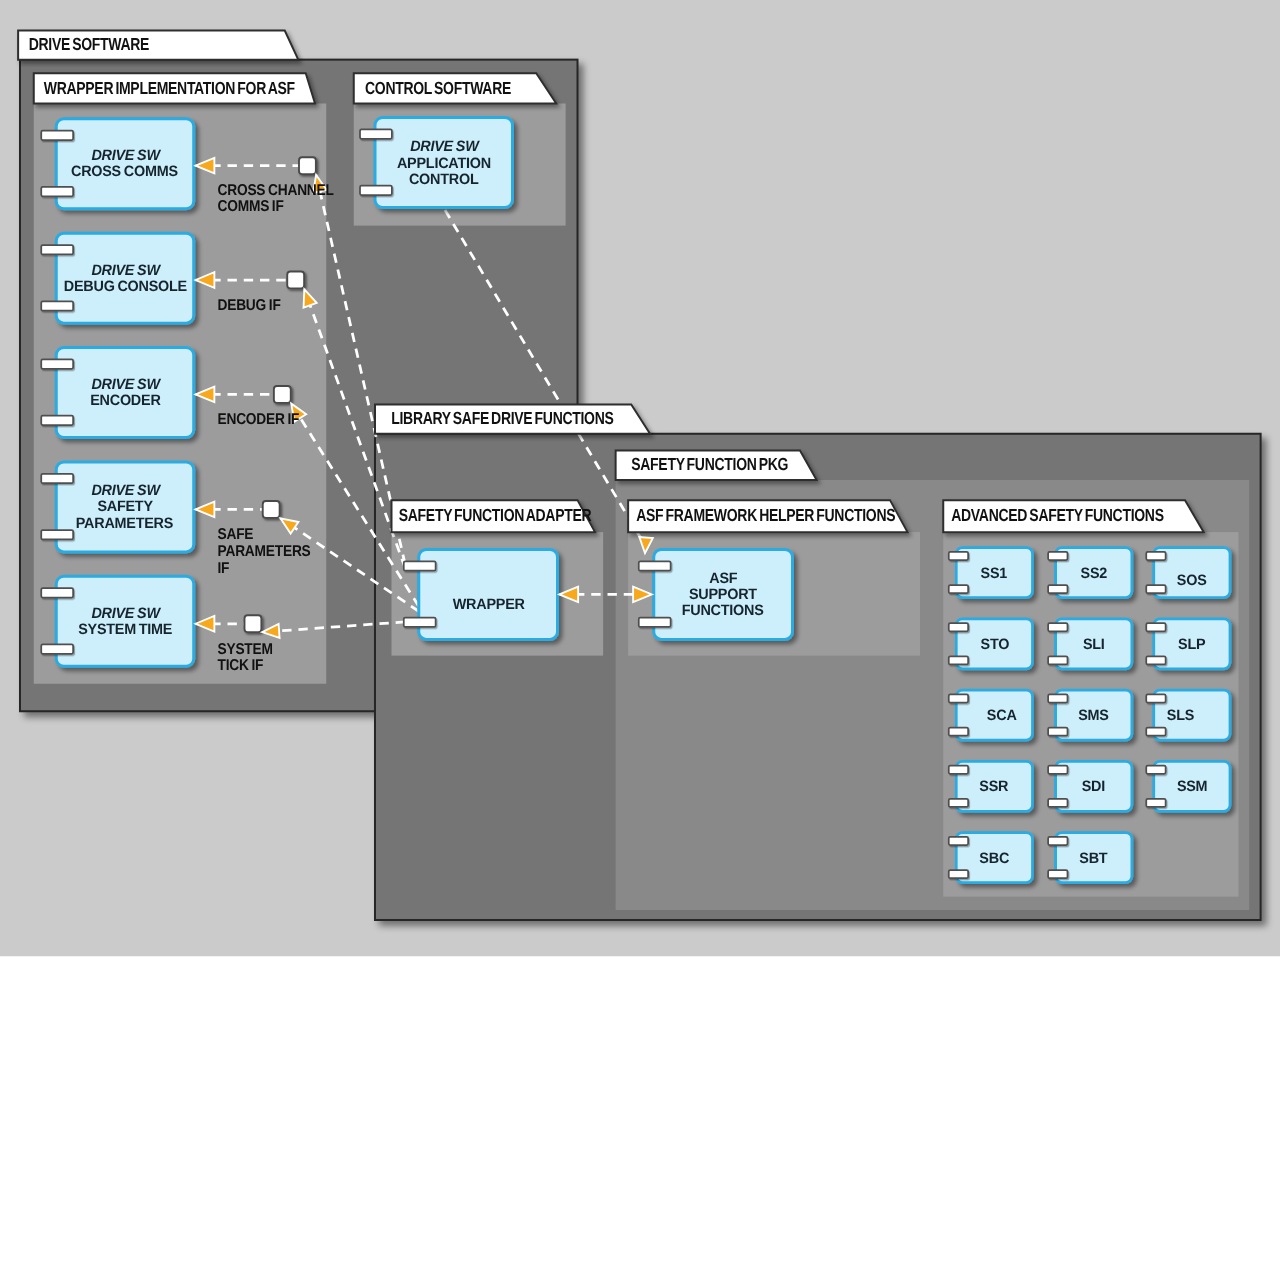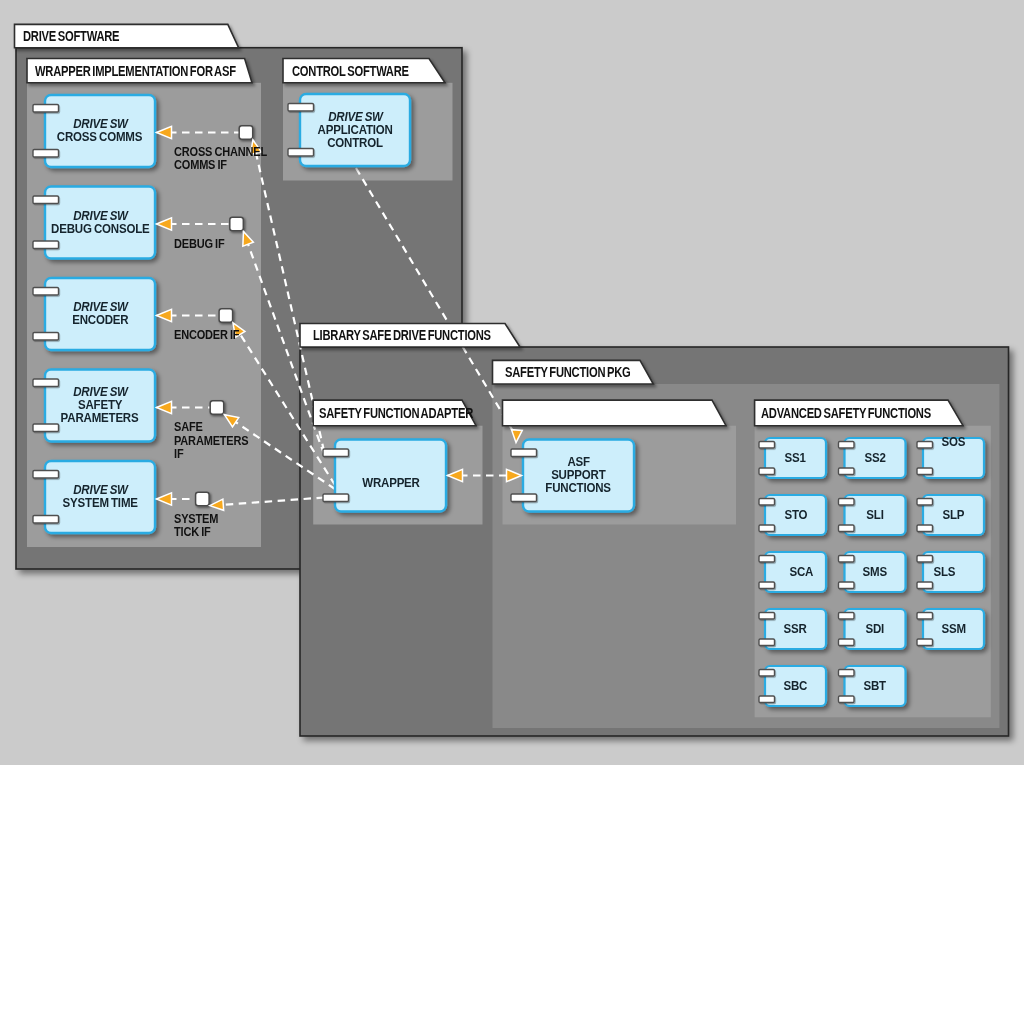--- a/index.html
+++ b/index.html
@@ -155,20 +155,21 @@
 <path d="M0,0 L15,-6.2 L15,6.2 Z" transform="translate(447.5,475.5) rotate(0)" fill="#f7a81d" stroke="#ffffff" stroke-width="1.5" stroke-linejoin="miter"></path>
 <path d="M0,0 L15,-6.2 L15,6.2 Z" transform="translate(521.5,475.5) rotate(-180)" fill="#f7a81d" stroke="#ffffff" stroke-width="1.5" stroke-linejoin="miter"></path>
 <path d="M0,0 L12.5,-5.4 L12.5,5.4 Z" transform="translate(516,442.5) rotate(-86)" fill="#f7a81d" stroke="#ffffff" stroke-width="1.5" stroke-linejoin="miter"></path>
 </svg>
 <div class="tablbl" style="left:22.5px;top:36px"><span class="sq">DRIVE SOFTWARE</span></div>
 <div class="tablbl" style="left:35px;top:70.7px"><span class="sq">WRAPPER IMPLEMENTATION FOR ASF</span></div>
 <div class="tablbl" style="left:291.5px;top:70.7px"><span class="sq">CONTROL SOFTWARE</span></div>
 <div class="tablbl" style="left:312.5px;top:335.2px"><span class="sq">LIBRARY SAFE DRIVE FUNCTIONS</span></div>
 <div class="tablbl" style="left:504.5px;top:372.2px"><span class="sq">SAFETY FUNCTION PKG</span></div>
 <div class="tablbl" style="left:318.5px;top:412.9px"><span class="sq">SAFETY FUNCTION ADAPTER</span></div>
+<div class="tablbl" style="left:509px;top:412.9px"><span class="sq">ASF FRAMEWORK HELPER FUNCTIONS</span></div>
 <div class="tablbl" style="left:760.5px;top:412.9px"><span class="sq">ADVANCED SAFETY FUNCTIONS</span></div>
 <div class="complbl" style="left:45px;top:95px;width:110px;height:72px">
       <span class="cl it">DRIVE SW</span>
       <span class="cl">CROSS COMMS</span>
     </div>
 <div class="complbl" style="left:45px;top:186.5px;width:110px;height:72px">
       <span class="cl it">DRIVE SW</span>
       <span class="cl">DEBUG CONSOLE</span>
     </div>
 <div class="complbl" style="left:45px;top:278px;width:110px;height:72px">
@@ -196,21 +197,21 @@
       <span class="cl">ASF</span>
       <span class="cl">SUPPORT</span>
       <span class="cl">FUNCTIONS</span>
     </div>
 <div class="complbl" style="left:765px;top:438px;width:61px;height:40px">
       <span class="cl">SS1</span>
     </div>
 <div class="complbl" style="left:844.5px;top:438px;width:61px;height:40px">
       <span class="cl">SS2</span>
     </div>
-<div class="complbl" style="left:923px;top:416px;width:61px;height:52px">
+<div class="complbl" style="left:923px;top:438px;width:61px;height:52px">
       <span class="cl">SOS</span>
     </div>
 <div class="complbl" style="left:765px;top:495px;width:61px;height:40px">
       <span class="cl">STO</span>
     </div>
 <div class="complbl" style="left:844.5px;top:495px;width:61px;height:40px">
       <span class="cl">SLI</span>
     </div>
 <div class="complbl" style="left:923px;top:495px;width:61px;height:40px">
       <span class="cl">SLP</span>

